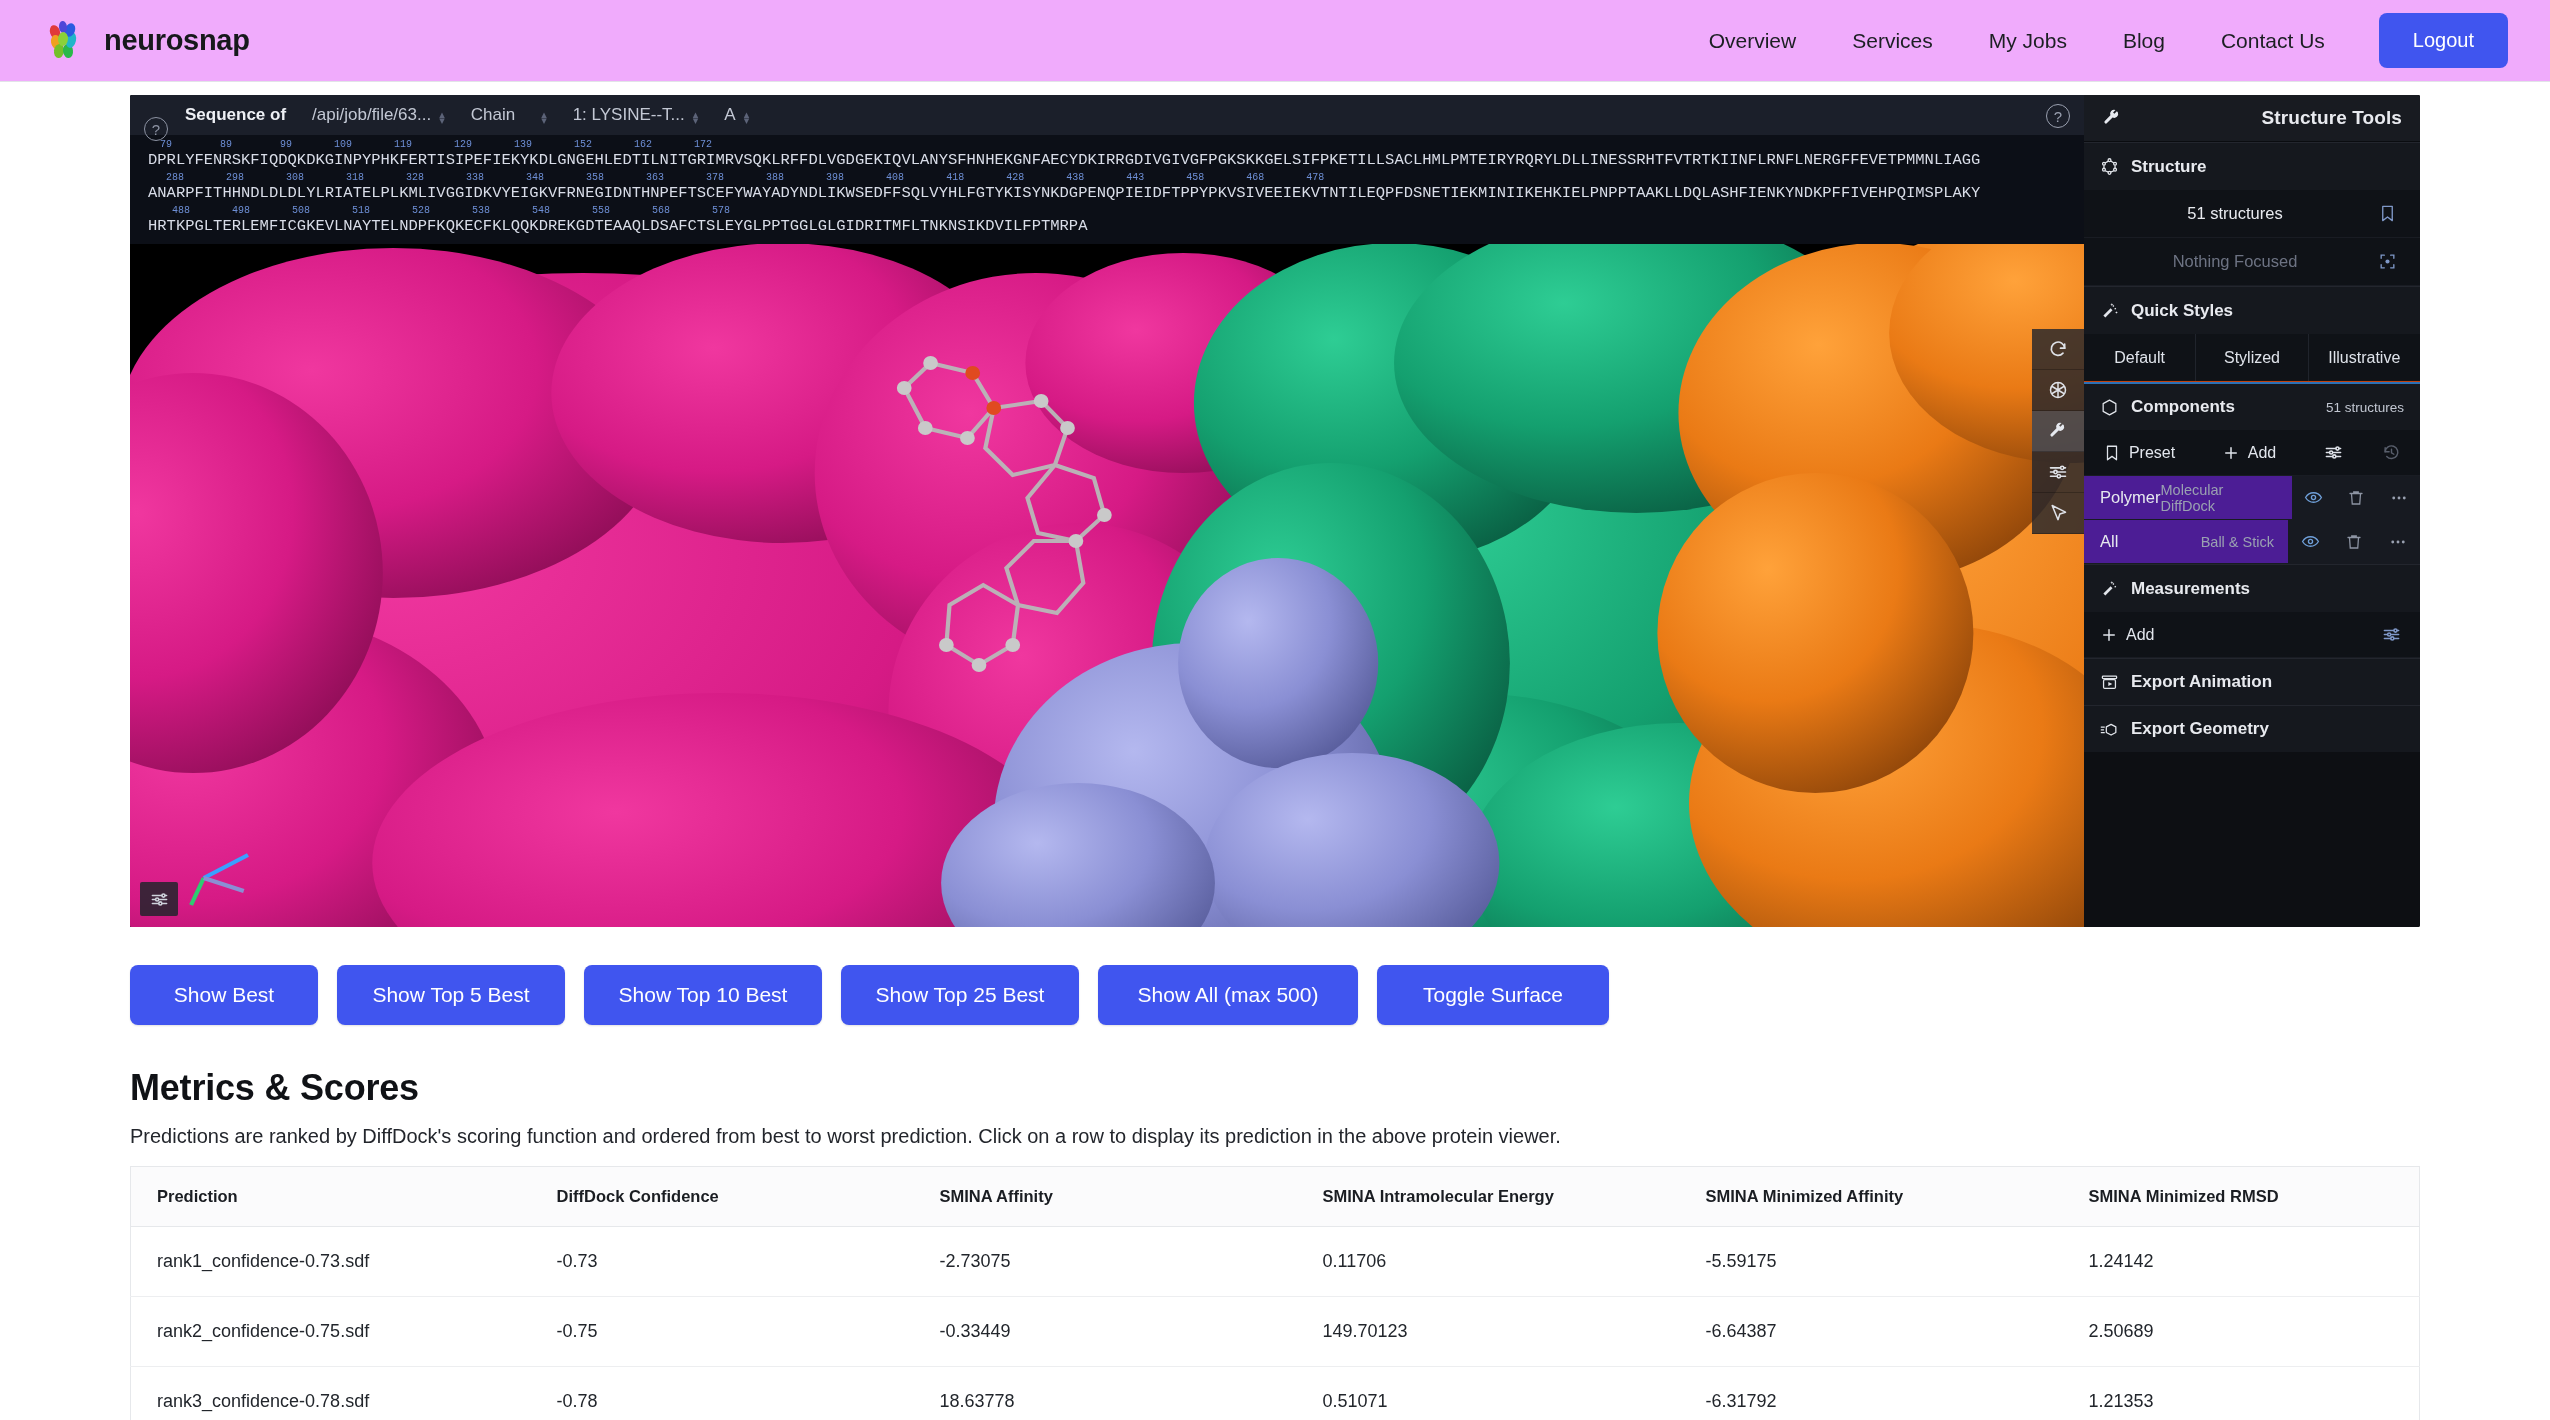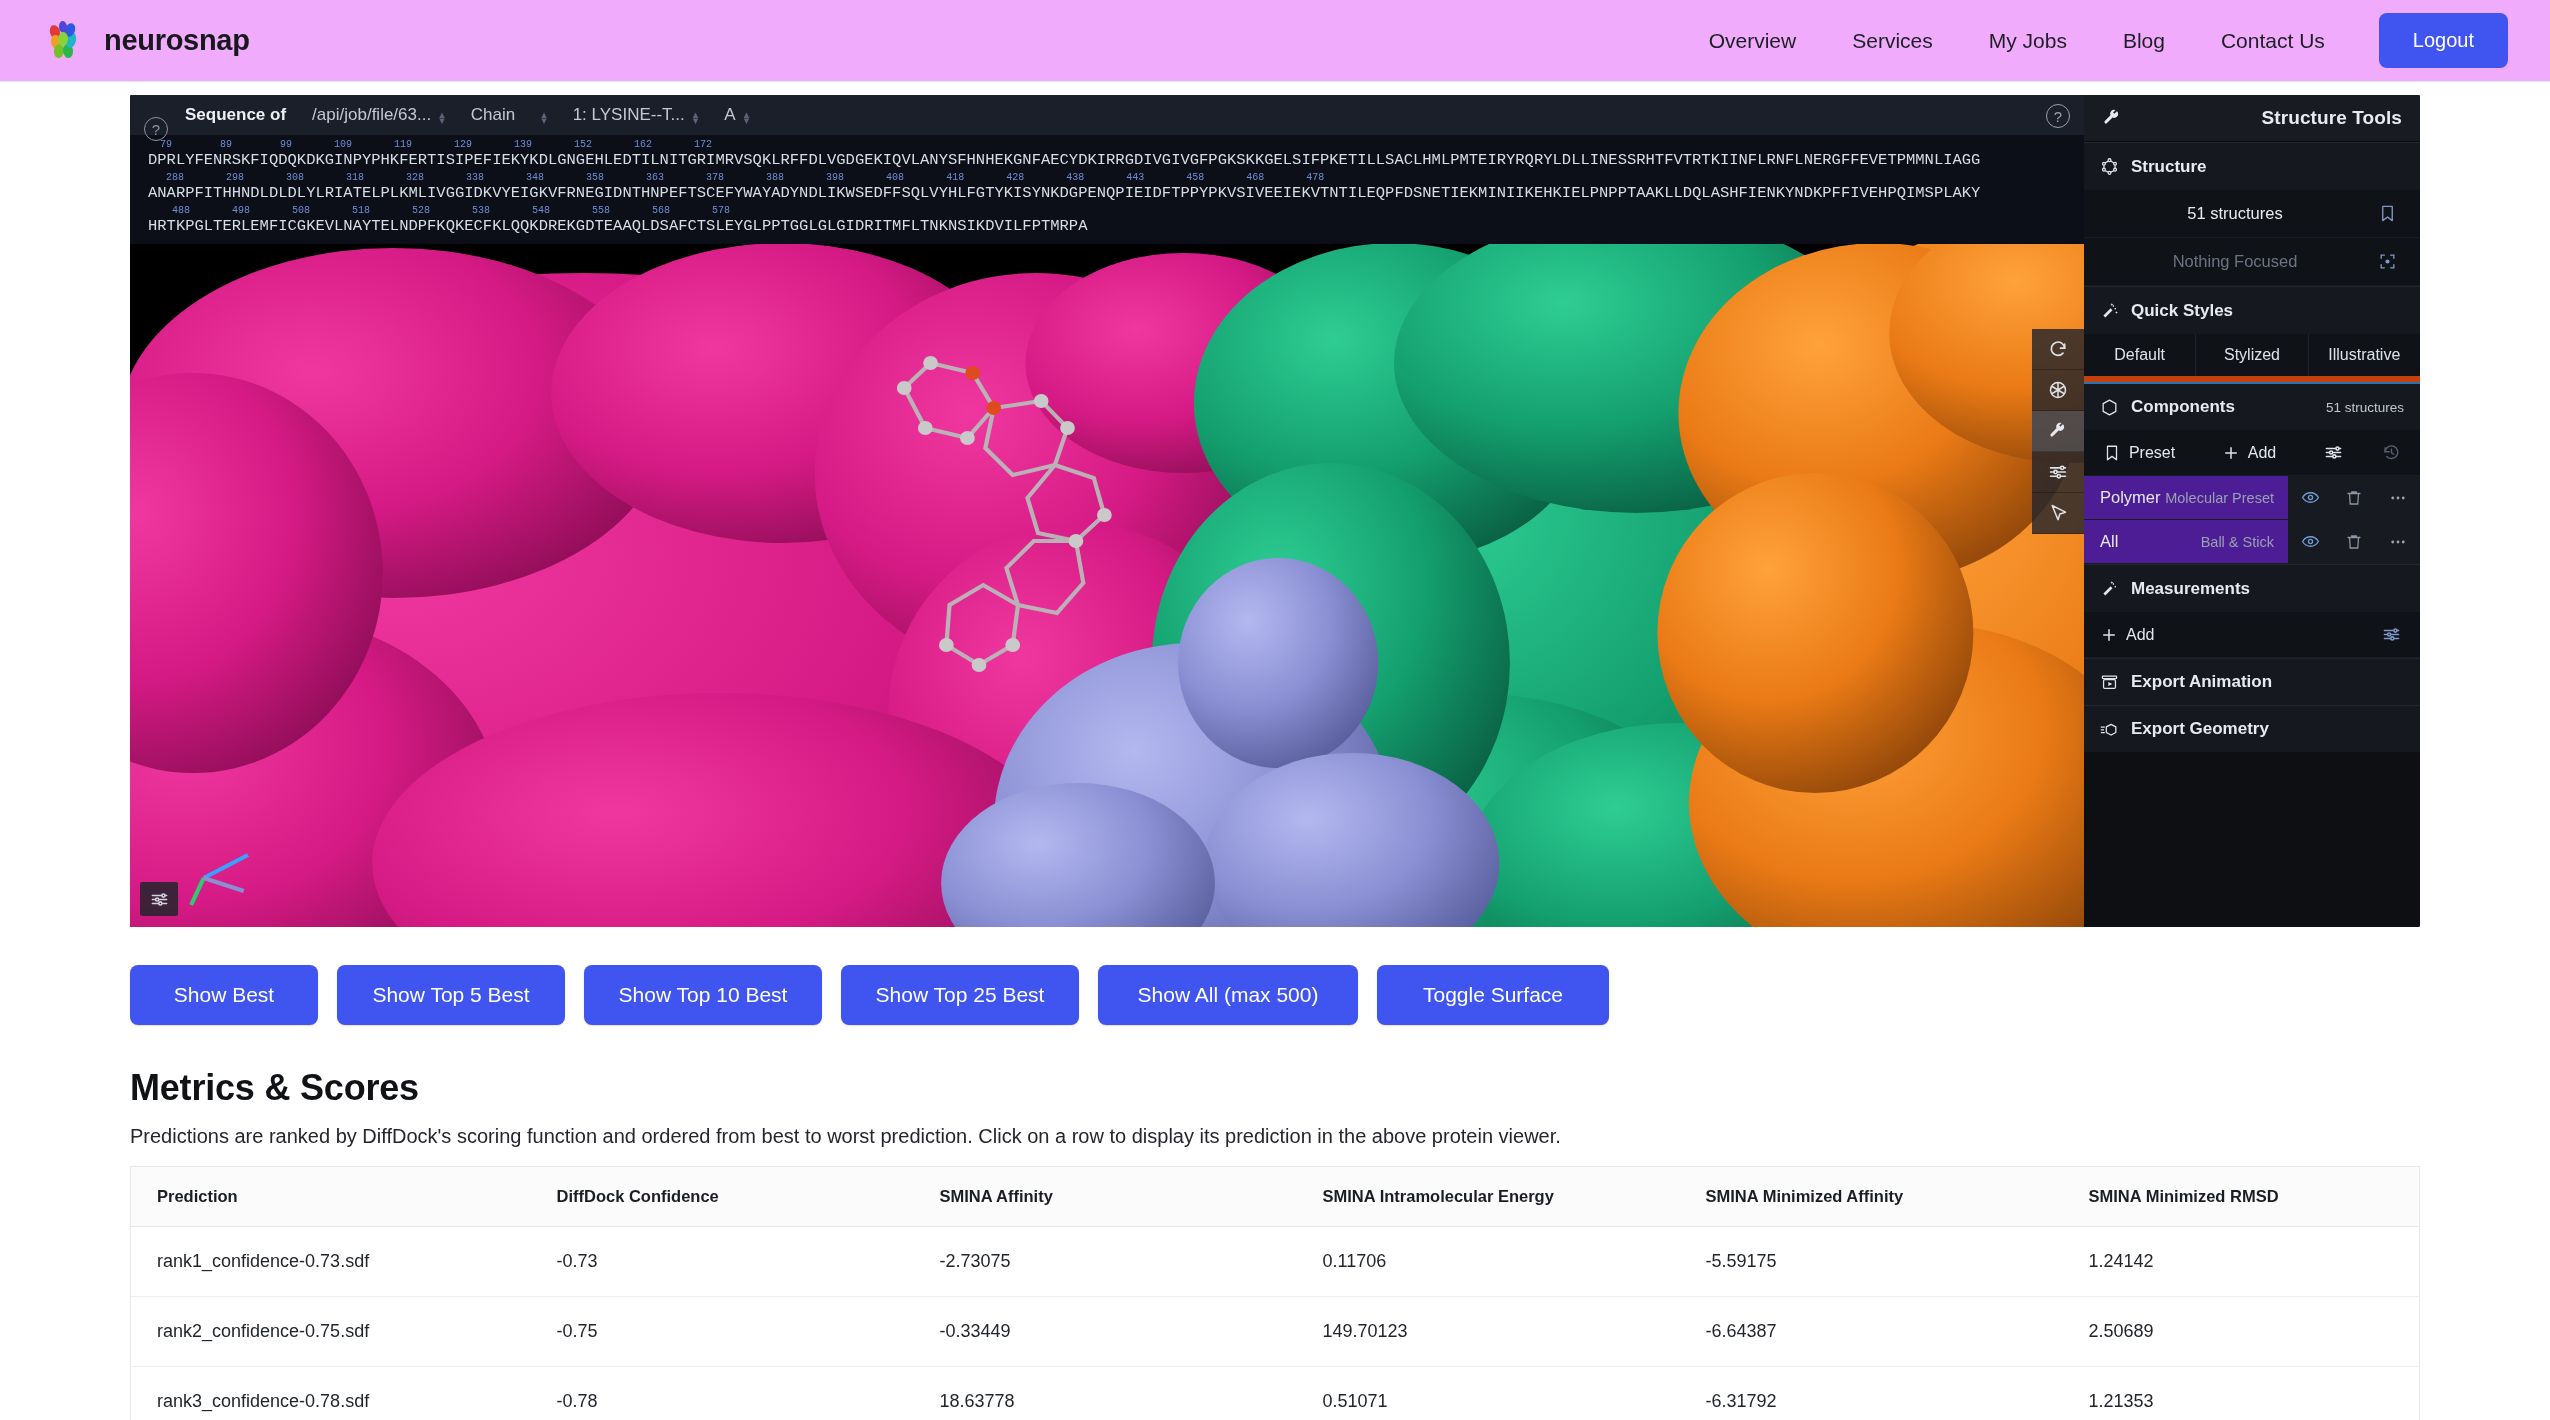--- a/index.html
+++ b/index.html
@@ -214,21 +214,21 @@
   }
   .sp-row .center { flex: 1; text-align: center; font-size: 16.5px; }
   .sp-row .center.dim { color: #6d7383; }
   .sp-icobtn {
     width: 34px; height: 34px;
     display: flex; align-items: center; justify-content: center;
     cursor: pointer;
   }
   .sp-quick {
     display: flex; height: 48px; background: #0f1217;
-    border-bottom: 6px solid #c2410c;
+    border-bottom: 1px solid #c2410c;
   }
   .sp-quick div {
     flex: 1; display: flex; align-items: center; justify-content: center;
     font-size: 16px; cursor: pointer; border-right: 1px solid #20242c; color:#dfe3ea;
   }
   .sp-quick div:last-child { border-right: none; }
   .sp-comp-head {
     border-top: 2px solid #2b6fb5;
   }
   .sp-actions {
@@ -644,21 +644,21 @@
               <path d="M4 11a8 8 0 1 1 2 6"></path>
                 <path d="M4 6v5h5"></path>
                 <path d="M12 8v4.4l3 1.8"></path>
             </svg>
           </span>
         </div>
       </div>
 
       <div class="sp-comp-row">
         <span class="nm">Polymer</span>
-        <span class="rep">Molecular Preset</span>
+        <span class="rep">Molecular DiffDock</span>
         <span class="ctrl">
           <svg viewBox="0 0 24 24" width="19" height="19" fill="none" stroke="#6f9fd8" stroke-width="1.7">
             <path d="M2 12s3.6-6 10-6 10 6 10 6-3.6 6-10 6-10-6-10-6z"></path>
               <circle cx="12" cy="12" r="2.6"></circle>
           </svg>
         </span>
         <span class="ctrl">
           <svg viewBox="0 0 24 24" width="18" height="18" fill="none" stroke="#8d94a3" stroke-width="1.7" stroke-linecap="round">
             <path d="M4 6h16M9 6V4h6v2M6 6l1 14h10l1-14"></path>
           </svg>

